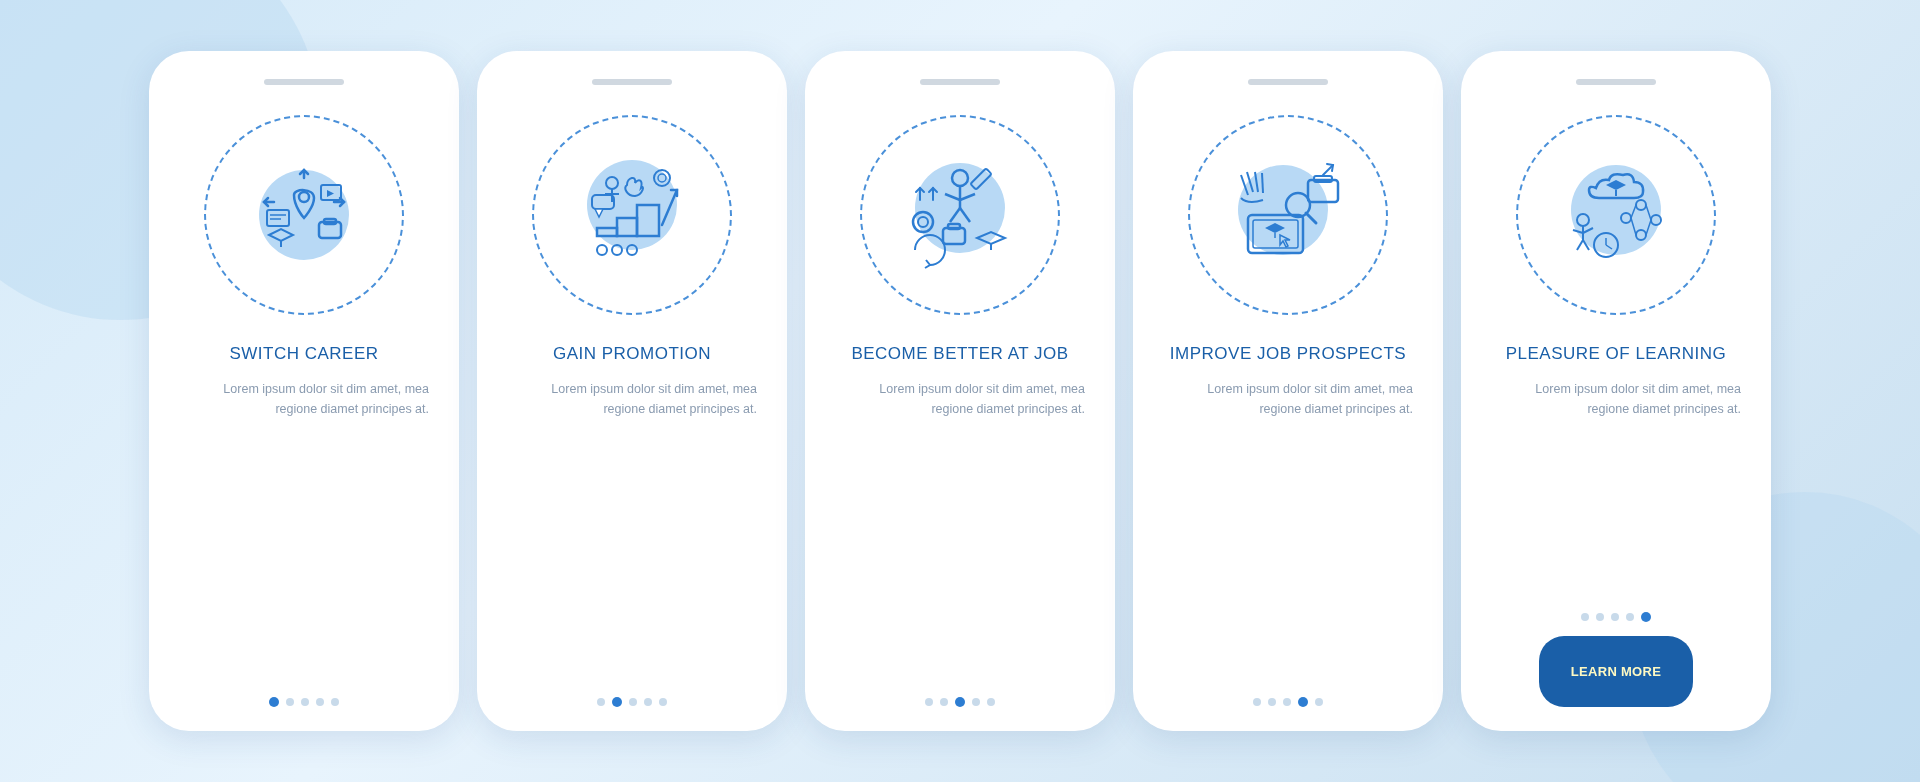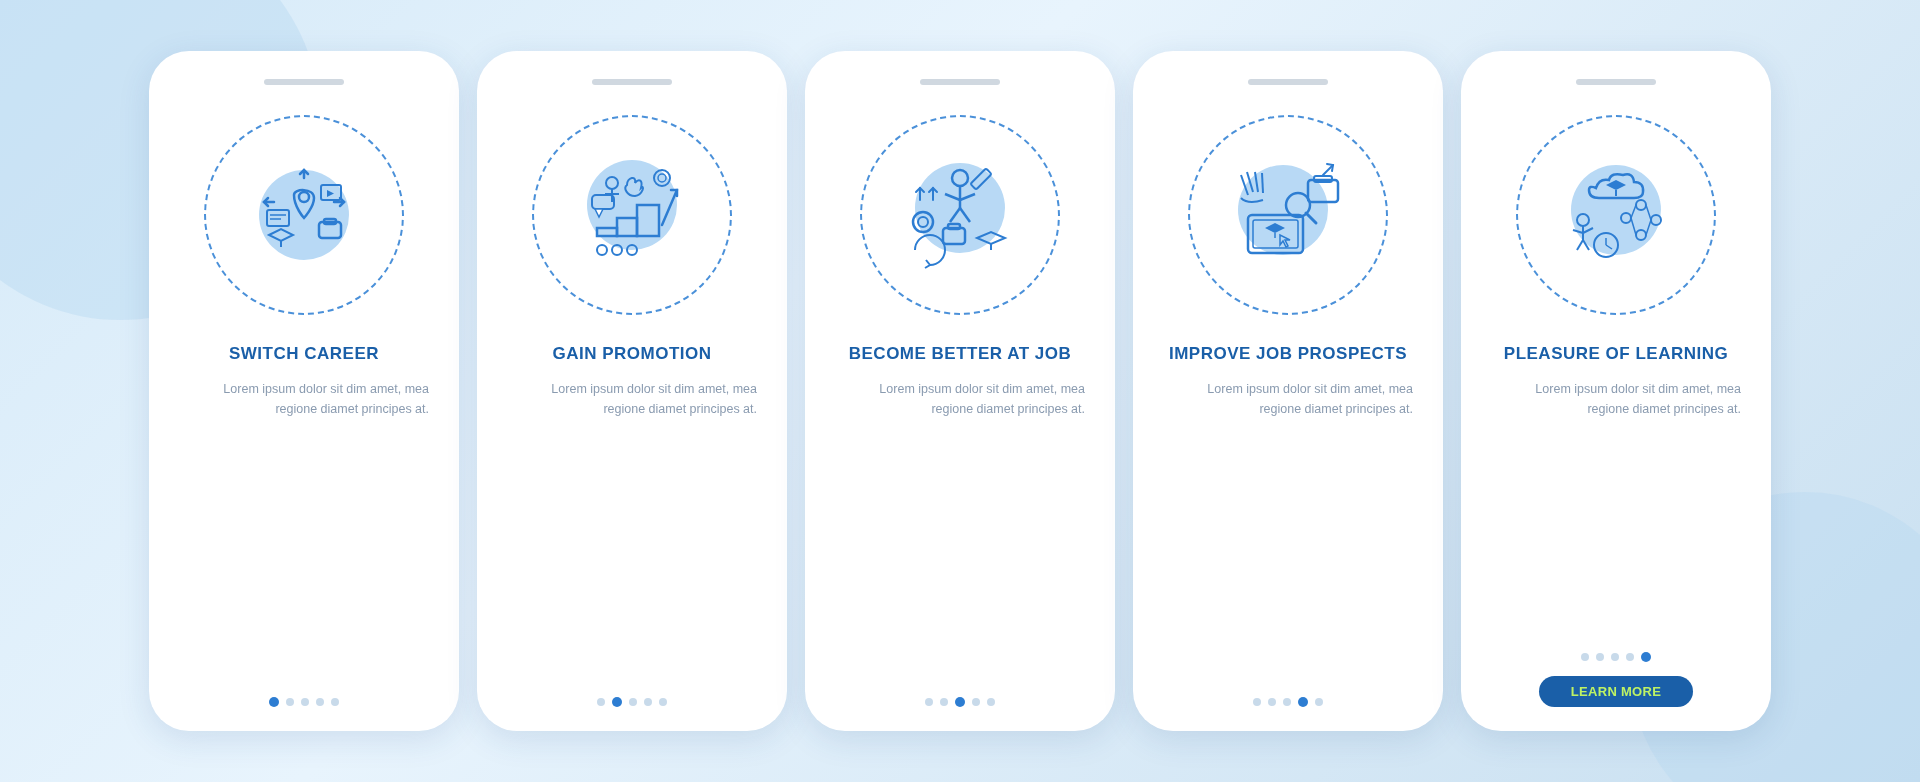--- a/index.html
+++ b/index.html
@@ -93,21 +93,21 @@
     .icon-svg {
       position: relative;
       z-index: 2;
       width: 130px;
       height: 130px;
     }
 
     
     .card-title {
       font-size: 17px;
-      font-weight: 700;
+      font-weight: 400;
       color: #1a5fa8;
       text-align: center;
       text-transform: uppercase;
       letter-spacing: 0.5px;
       margin-bottom: 14px;
       line-height: 1.3;
     }
 
     .card-description {
       font-size: 12.5px;
@@ -135,24 +135,24 @@
 
     .dot.active {
       background: #2d7dd2;
       width: 10px;
       height: 10px;
     }
 
     
     .learn-more-btn {
       background: #1a5fa8;
-      color: #bef264;
+      color: #fef9c3;
       border: none;
       border-radius: 25px;
-      padding: 8px 32px;
+      padding: 28px 32px;
       font-size: 13px;
       font-weight: 600;
       cursor: pointer;
       margin-top: 14px;
       letter-spacing: 0.3px;
     }
 
     
     .phone-card.highlighted {
       background: white;

